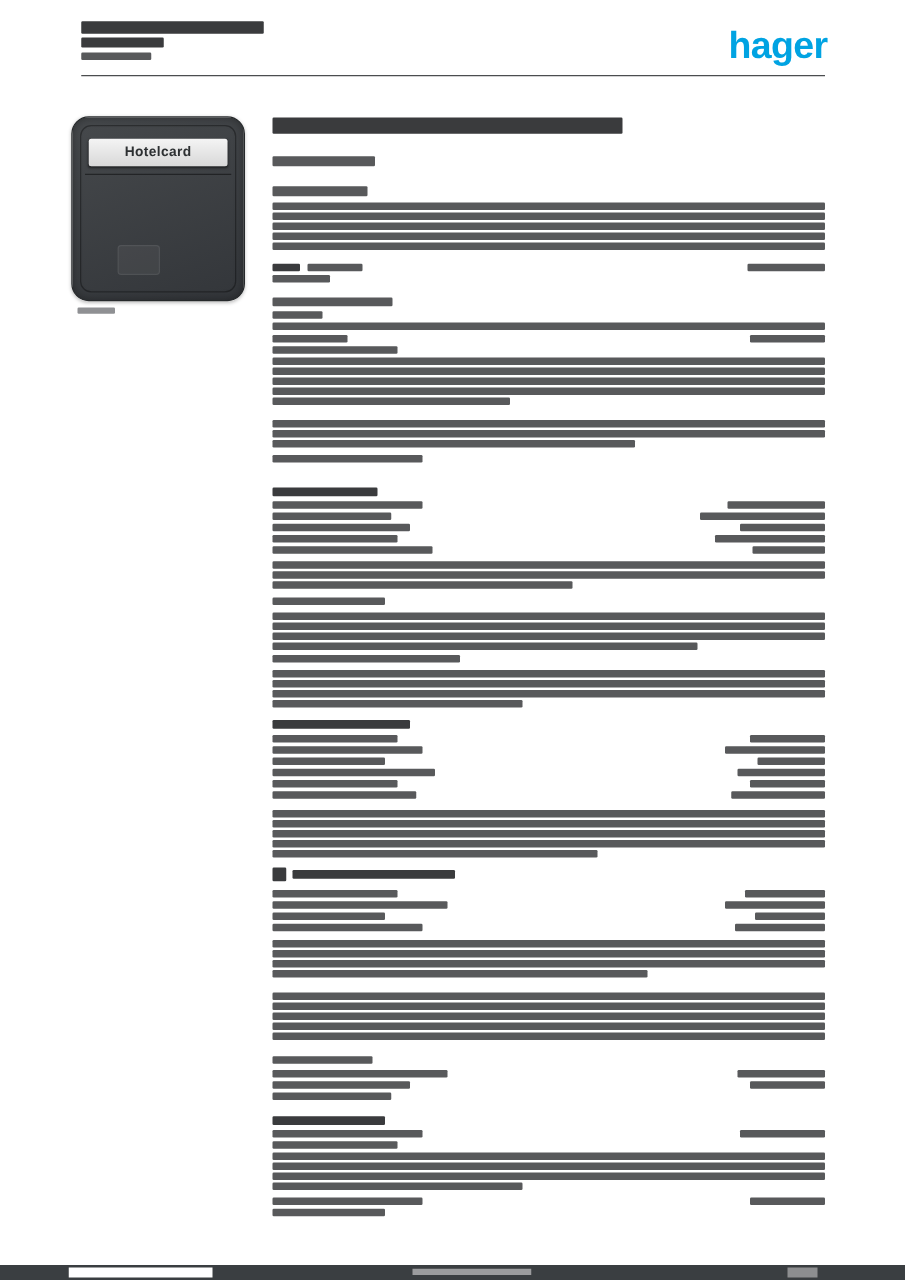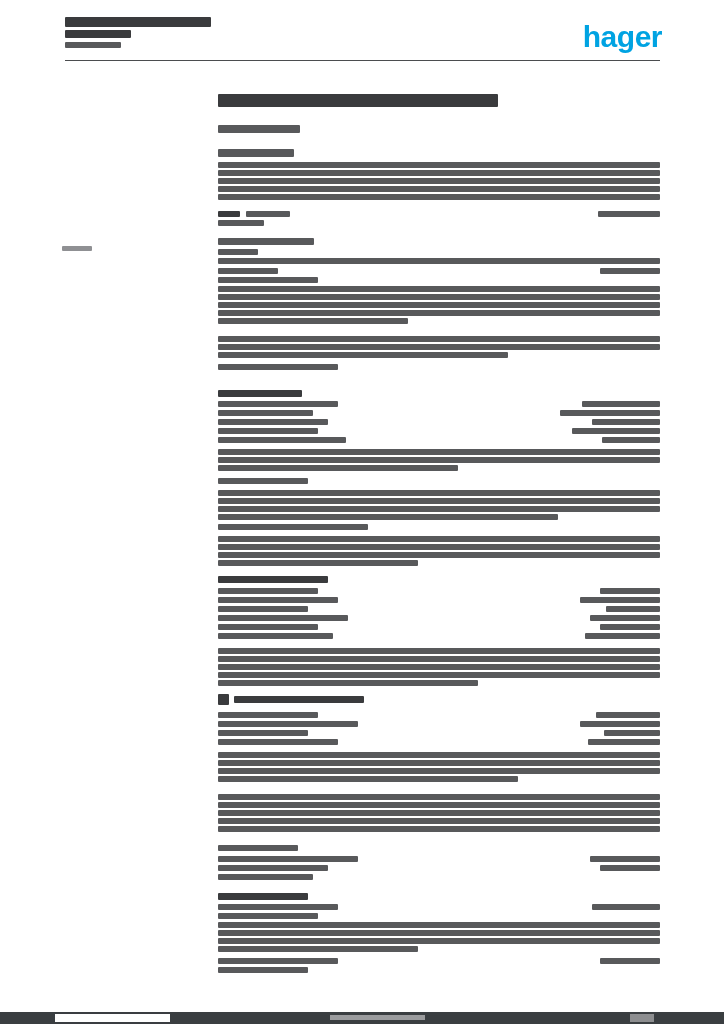--- a/index.html
+++ b/index.html
@@ -40,20 +40,26 @@
   .f-right { position:absolute; left:630px; top:2px; width:24px; height:8px; background:#8d8e90; }
 </style>
 </head>
 <body>
 
 <div class="page">
 
   <div class="logo">hager</div>
   <div class="rule"></div>
 
+  <div class="device">
+    <div class="device-inner"></div>
+    <div class="strip">Hotelcard</div>
+    <div class="seam"></div>
+    <div class="slot"></div>
+  </div>
 
   <div id="lines">
       <div class="rl rl-d" style="left: 65px; top: 17px; width: 146px; height: 10px;"></div>
       <div class="rl rl-d" style="left: 65px; top: 30px; width: 66px; height: 8px;"></div>
       <div class="rl rl-g" style="left: 65px; top: 42px; width: 56px; height: 6px;"></div>
       <div class="rl rl-l" style="left: 62px; top: 246px; width: 30px; height: 5px;"></div>
       <div class="rl rl-d" style="left: 218px; top: 94px; width: 280px; height: 13px;"></div>
       <div class="rl rl-g" style="left: 218px; top: 125px; width: 82px; height: 8px;"></div>
       <div class="rl rl-g" style="left: 218px; top: 149px; width: 76px; height: 8px;"></div>
       <div class="rl rl-g" style="left: 218px; top: 162px; width: 442px; height: 6px;"></div>

